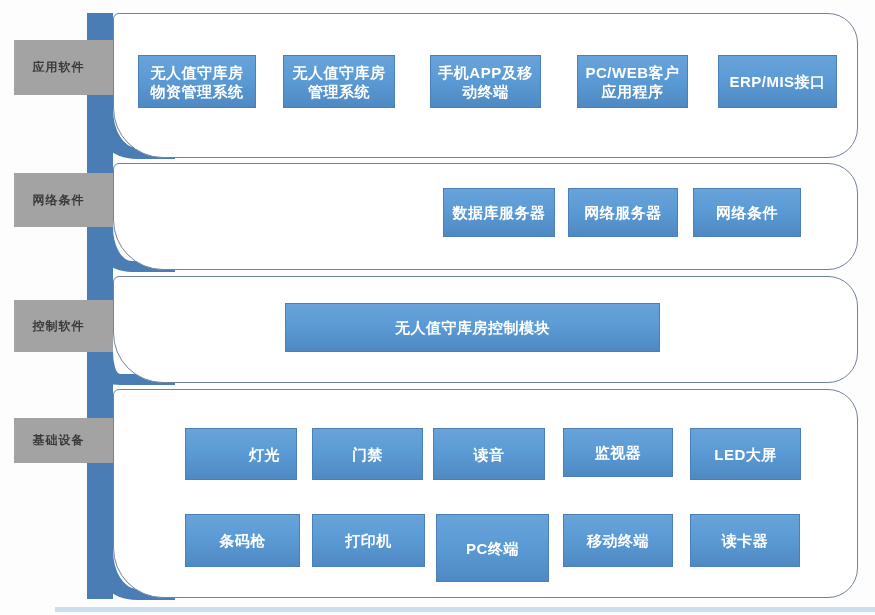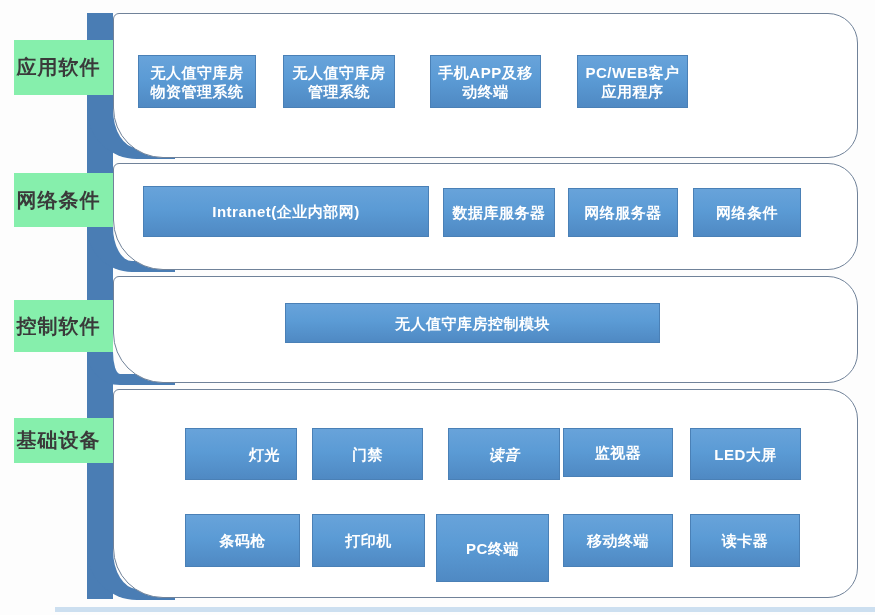--- a/index.html
+++ b/index.html
@@ -30,24 +30,24 @@
     position:absolute; left:113px; width:745px; background:#ffffff;
     border:1.5px solid #708299; box-sizing:border-box;
     border-radius:6px 30px 30px 50px; z-index:2;
   }
   .p1 { top:13px;  height:145px; }
   .p2 { top:163px; height:107px; }
   .p3 { top:276px; height:107px; }
   .p4 { top:389px; height:209px; }
   
   .rlabel {
-    position:absolute; left:14px; width:99px; background:#86efac; z-index:3;
+    position:absolute; left:14px; width:99px; background:#a3a3a3; z-index:3;
     display:flex; align-items:center; justify-content:center;
     padding-right:10px; box-sizing:border-box;
-    font-size:20px; font-weight:bold; color:#3a3a3a; letter-spacing:1px;
+    font-size:12px; font-weight:bold; color:#3a3a3a; letter-spacing:1px;
     white-space:nowrap;
   }
   .l1 { top:40px;  height:55px; }
   .l2 { top:173px; height:54px; }
   .l3 { top:300px; height:52px; }
   .l4 { top:418px; height:45px; }
   
   .bx {
     position:absolute; z-index:4;
     background:linear-gradient(180deg,#68a3da 0%,#5b9bd5 45%,#4f89c3 100%);
@@ -61,25 +61,25 @@
   .a2 { left:283px; top:55px; width:112px; height:53px; }
   .a3 { left:430px; top:55px; width:111px; height:53px; }
   .a4 { left:577px; top:55px; width:111px; height:53px; }
   .a5 { left:718px; top:55px; width:119px; height:53px; }
   
   .n1 { left:143px; top:186px; width:286px; height:51px; }
   .n2 { left:443px; top:188px; width:112px; height:49px; }
   .n3 { left:568px; top:188px; width:110px; height:49px; }
   .n4 { left:693px; top:188px; width:108px; height:49px; }
   
-  .c1 { left:285px; top:303px; width:375px; height:40px; }
+  .c1 { left:285px; top:303px; width:375px; height:49px; }
   
   .d1 { left:185px; top:428px; width:112px; height:52px;padding-left:47px; }
   .d2 { left:312px; top:428px; width:111px; height:52px; }
-  .d3 { left:448px; top:428px; width:112px; height:52px;font-style:italic; }
+  .d3 { left:433px; top:428px; width:112px; height:52px; }
   .d4 { left:563px; top:428px; width:110px; height:49px; }
   .d5 { left:690px; top:428px; width:111px; height:52px; }
   
   .e1 { left:185px; top:514px; width:115px; height:53px; }
   .e2 { left:312px; top:514px; width:113px; height:53px; }
   .e3 { left:436px; top:514px; width:113px; height:68px; }
   .e4 { left:563px; top:514px; width:110px; height:53px;text-align:right; }
   .e5 { left:690px; top:514px; width:110px; height:53px; }
   
   .bottomline {
@@ -111,22 +111,22 @@
   <div class="rlabel l4">基础设备</div>
 
   <div class="bx a1">无人值守库房
 物资管理系统</div>
   <div class="bx a2">无人值守库房
 管理系统</div>
   <div class="bx a3">手机APP及移
 动终端</div>
   <div class="bx a4">PC/WEB客户
 应用程序</div>
+  <div class="bx a5">ERP/MIS接口</div>
 
-  <div class="bx n1">Intranet(企业内部网)</div>
   <div class="bx n2">数据库服务器</div>
   <div class="bx n3">网络服务器</div>
   <div class="bx n4">网络条件</div>
 
   <div class="bx c1">无人值守库房控制模块</div>
 
   <div class="bx d1">灯光</div>
   <div class="bx d2">门禁</div>
   <div class="bx d3">读音</div>
   <div class="bx d4">监视器</div>

